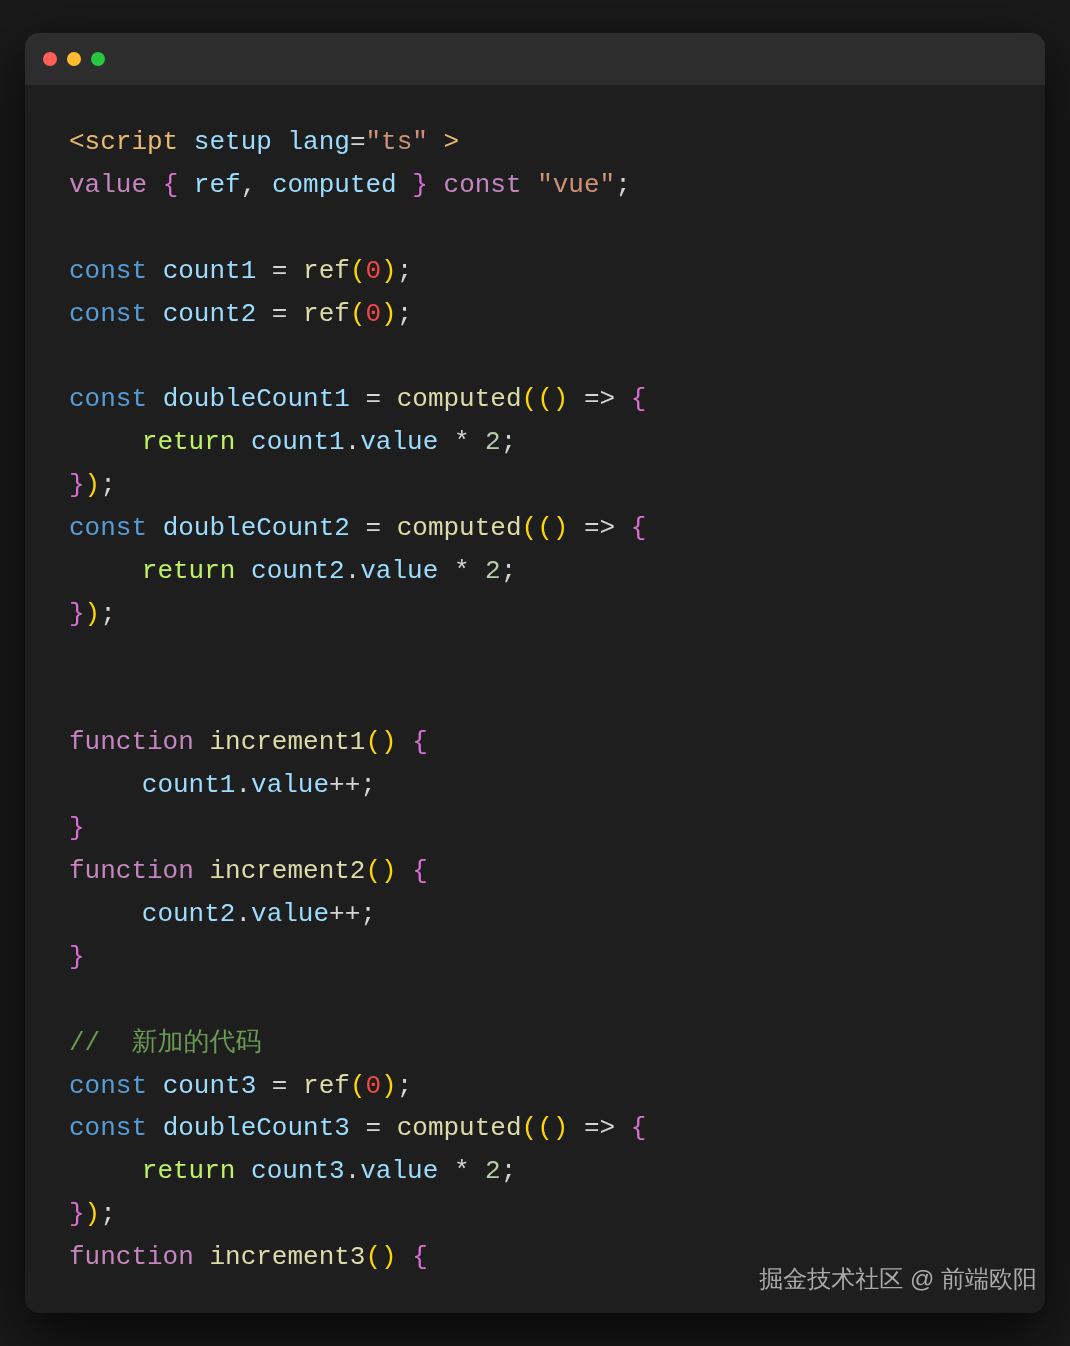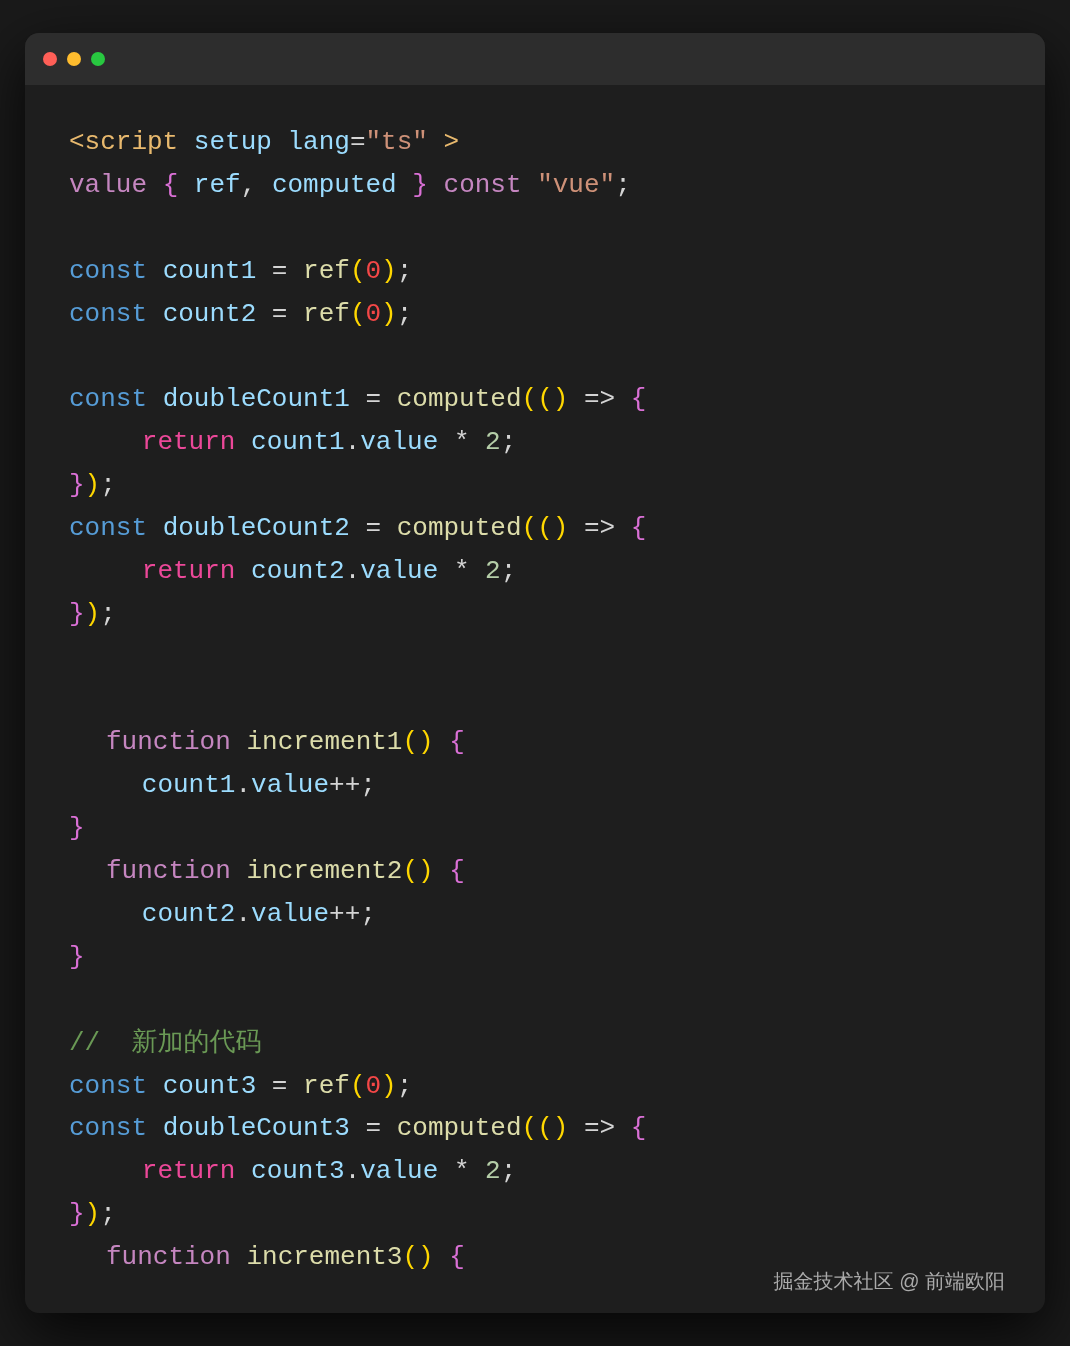--- a/index.html
+++ b/index.html
@@ -52,38 +52,38 @@
       font-size: 26px;
       line-height: 1.65;
       color: #d4d4d4;
       font-family: 'Courier New', Courier, monospace;
       font-weight: 500;
     }
 
     .watermark {
       position: absolute;
       bottom: 18px;
-      right: 40px;
+      right: 8px;
       color: #aaaaaa;
-      font-size: 20px;
+      font-size: 24px;
       font-family: sans-serif;
     }
 
     
     .tag { color: #e8b96e; }
     .attr { color: #9cdcfe; }
     .attr-val { color: #ce9178; }
     .kw-import { color: #c586c0; }
     .fn-name { color: #dcdcaa; }
     .var-name { color: #9cdcfe; }
     .string { color: #ce9178; }
     .comment { color: #6a9955; }
     .const-kw { color: #569cd6; }
-    .func-kw { color: #c586c0; margin-left: 37px; }
-    .return-kw { color: #ec4899; }
+    .func-kw { color: #c586c0; }
+    .return-kw { color: #bef264; }
     .arrow { color: #d4d4d4; }
     .plain { color: #d4d4d4; }
     .prop { color: #9cdcfe; }
     .num-red { color: #f44747; }
     .num-lit { color: #b5cea8; }
     .paren { color: #ffd700; }
     .curly { color: #da70d6; }
     .semi { color: #d4d4d4; }
     .line { display: block; }
     .indent { display: inline-block; width: 2.2em; }

